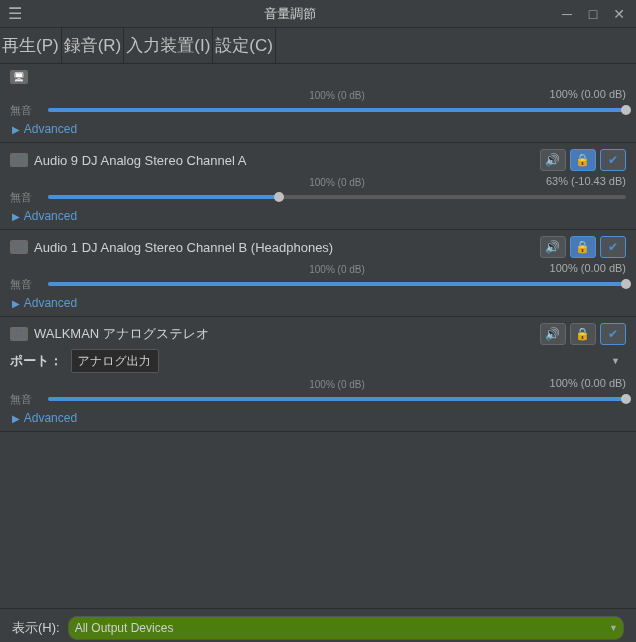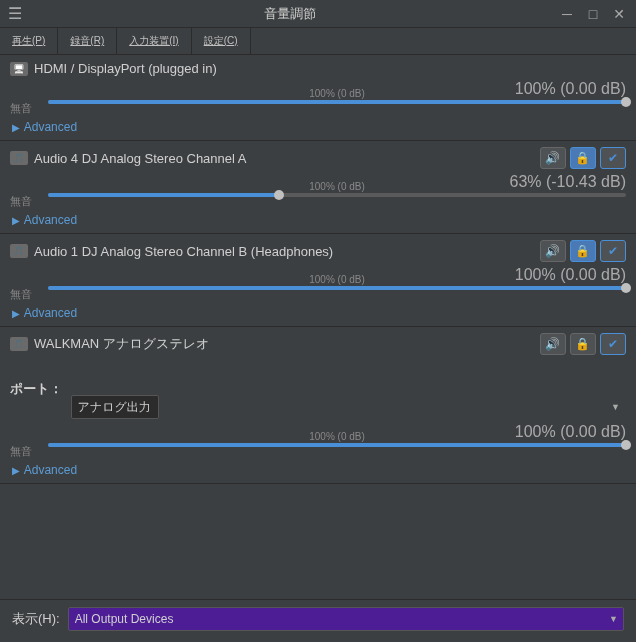--- a/index.html
+++ b/index.html
@@ -46,27 +46,26 @@
       text-align: center;
     }
 
     
     .tabbar {
       display: flex;
       background: #3c3f41;
       border-bottom: 1px solid #2b2b2b;
     }
     .tab {
-      padding: 6px 12px;
+      padding: 6px 2px;
       cursor: pointer;
       color: #c0c0c0;
-      font-size: 10px;
+      font-size: 17px;
       border-right: 1px solid #2b2b2b;
       background: #3c3f41;
-      text-decoration: underline;
     }
     .tab.active {
       background: #4e5254;
       color: #ffffff;
       border-top: 2px solid #4a90d9;
     }
 
     
     .main-content {
       height: calc(642px - 28px - 34px - 36px);
@@ -132,21 +131,21 @@
       border-color: #4a90d9;
       color: #fff;
     }
     .ctrl-btn.check-active {
       background: #4e5254;
       border-color: #4a90d9;
       color: #4a90d9;
     }
 
     .volume-label {
-      font-size: 16px;
+      font-size: 11px;
       color: #aaa;
       text-align: right;
       margin-bottom: 2px;
     }
 
     .slider-row {
       display: flex;
       align-items: center;
       gap: 8px;
       margin-bottom: 2px;
@@ -156,20 +155,21 @@
       color: #888;
       white-space: nowrap;
       width: 30px;
       flex-shrink: 0;
     }
     .slider-container {
       flex: 1;
       position: relative;
       height: 16px;
       display: flex;
+      align-items: center;
     }
     .slider-track {
       width: 100%;
       height: 4px;
       background: #5a5a5a;
       border-radius: 2px;
       position: relative;
     }
     .slider-fill {
       height: 100%;
@@ -236,21 +236,20 @@
       font-size: 12px;
       padding: 0 6px;
       border-radius: 2px;
       appearance: none;
       -webkit-appearance: none;
       cursor: pointer;
     }
     .port-select-wrapper {
       flex: 1;
       position: relative;
-      margin-top: 36px;
     }
     .port-select-wrapper::after {
       content: "▼";
       position: absolute;
       right: 6px;
       top: 50%;
       transform: translateY(-50%);
       font-size: 9px;
       color: #aaa;
       pointer-events: none;
@@ -272,26 +271,26 @@
       color: #d0d0d0;
       white-space: nowrap;
     }
     .show-select-wrapper {
       flex: 1;
       position: relative;
     }
     .show-select {
       width: 100%;
       height: 24px;
-      background: #4c1d95;
+      background: #4d7c0f;
       border: 1px solid #555;
       color: #d0d0d0;
       font-size: 12px;
       padding: 0 6px;
-      border-radius: 2px;
+      border-radius: 9px;
       appearance: none;
       -webkit-appearance: none;
       cursor: pointer;
     }
     .show-select-wrapper::after {
       content: "▼";
       position: absolute;
       right: 6px;
       top: 50%;
       transform: translateY(-50%);
@@ -319,21 +318,20 @@
   <div class="tab">入力装置(I)</div>
   <div class="tab">設定(C)</div>
 </div>
 
 <div class="main-content">
 
   <div class="device-section">
     <div class="device-header">
       <div class="device-name">
         <span class="device-icon">🖥</span>
-        <span>HDMI / DisplayPort (plugged in)</span>
       </div>
       <div class="device-controls">
       </div>
     </div>
     <div class="volume-label">100% (0.00 dB)</div>
     <div class="slider-row">
       <span class="slider-label">無音</span>
       <div class="slider-container">
         <span class="slider-center-label">100% (0 dB)</span>
         <div class="slider-track">
@@ -345,21 +343,21 @@
     <div class="advanced-toggle">
       <span class="advanced-arrow">▶</span>
       <span>Advanced</span>
     </div>
   </div>
 
   <div class="device-section">
     <div class="device-header">
       <div class="device-name">
         <span class="device-icon">🎵</span>
-        <span>Audio 4 DJ Analog Stereo Channel A</span>
+        <span>Audio 9 DJ Analog Stereo Channel A</span>
       </div>
       <div class="device-controls">
         <div class="ctrl-btn" title="mute">🔊</div>
         <div class="ctrl-btn lock-active" title="lock">🔒</div>
         <div class="ctrl-btn check-active" title="enable">✔</div>
       </div>
     </div>
     <div class="volume-label">63% (-10.43 dB)</div>
     <div class="slider-row">
       <span class="slider-label">無音</span>

